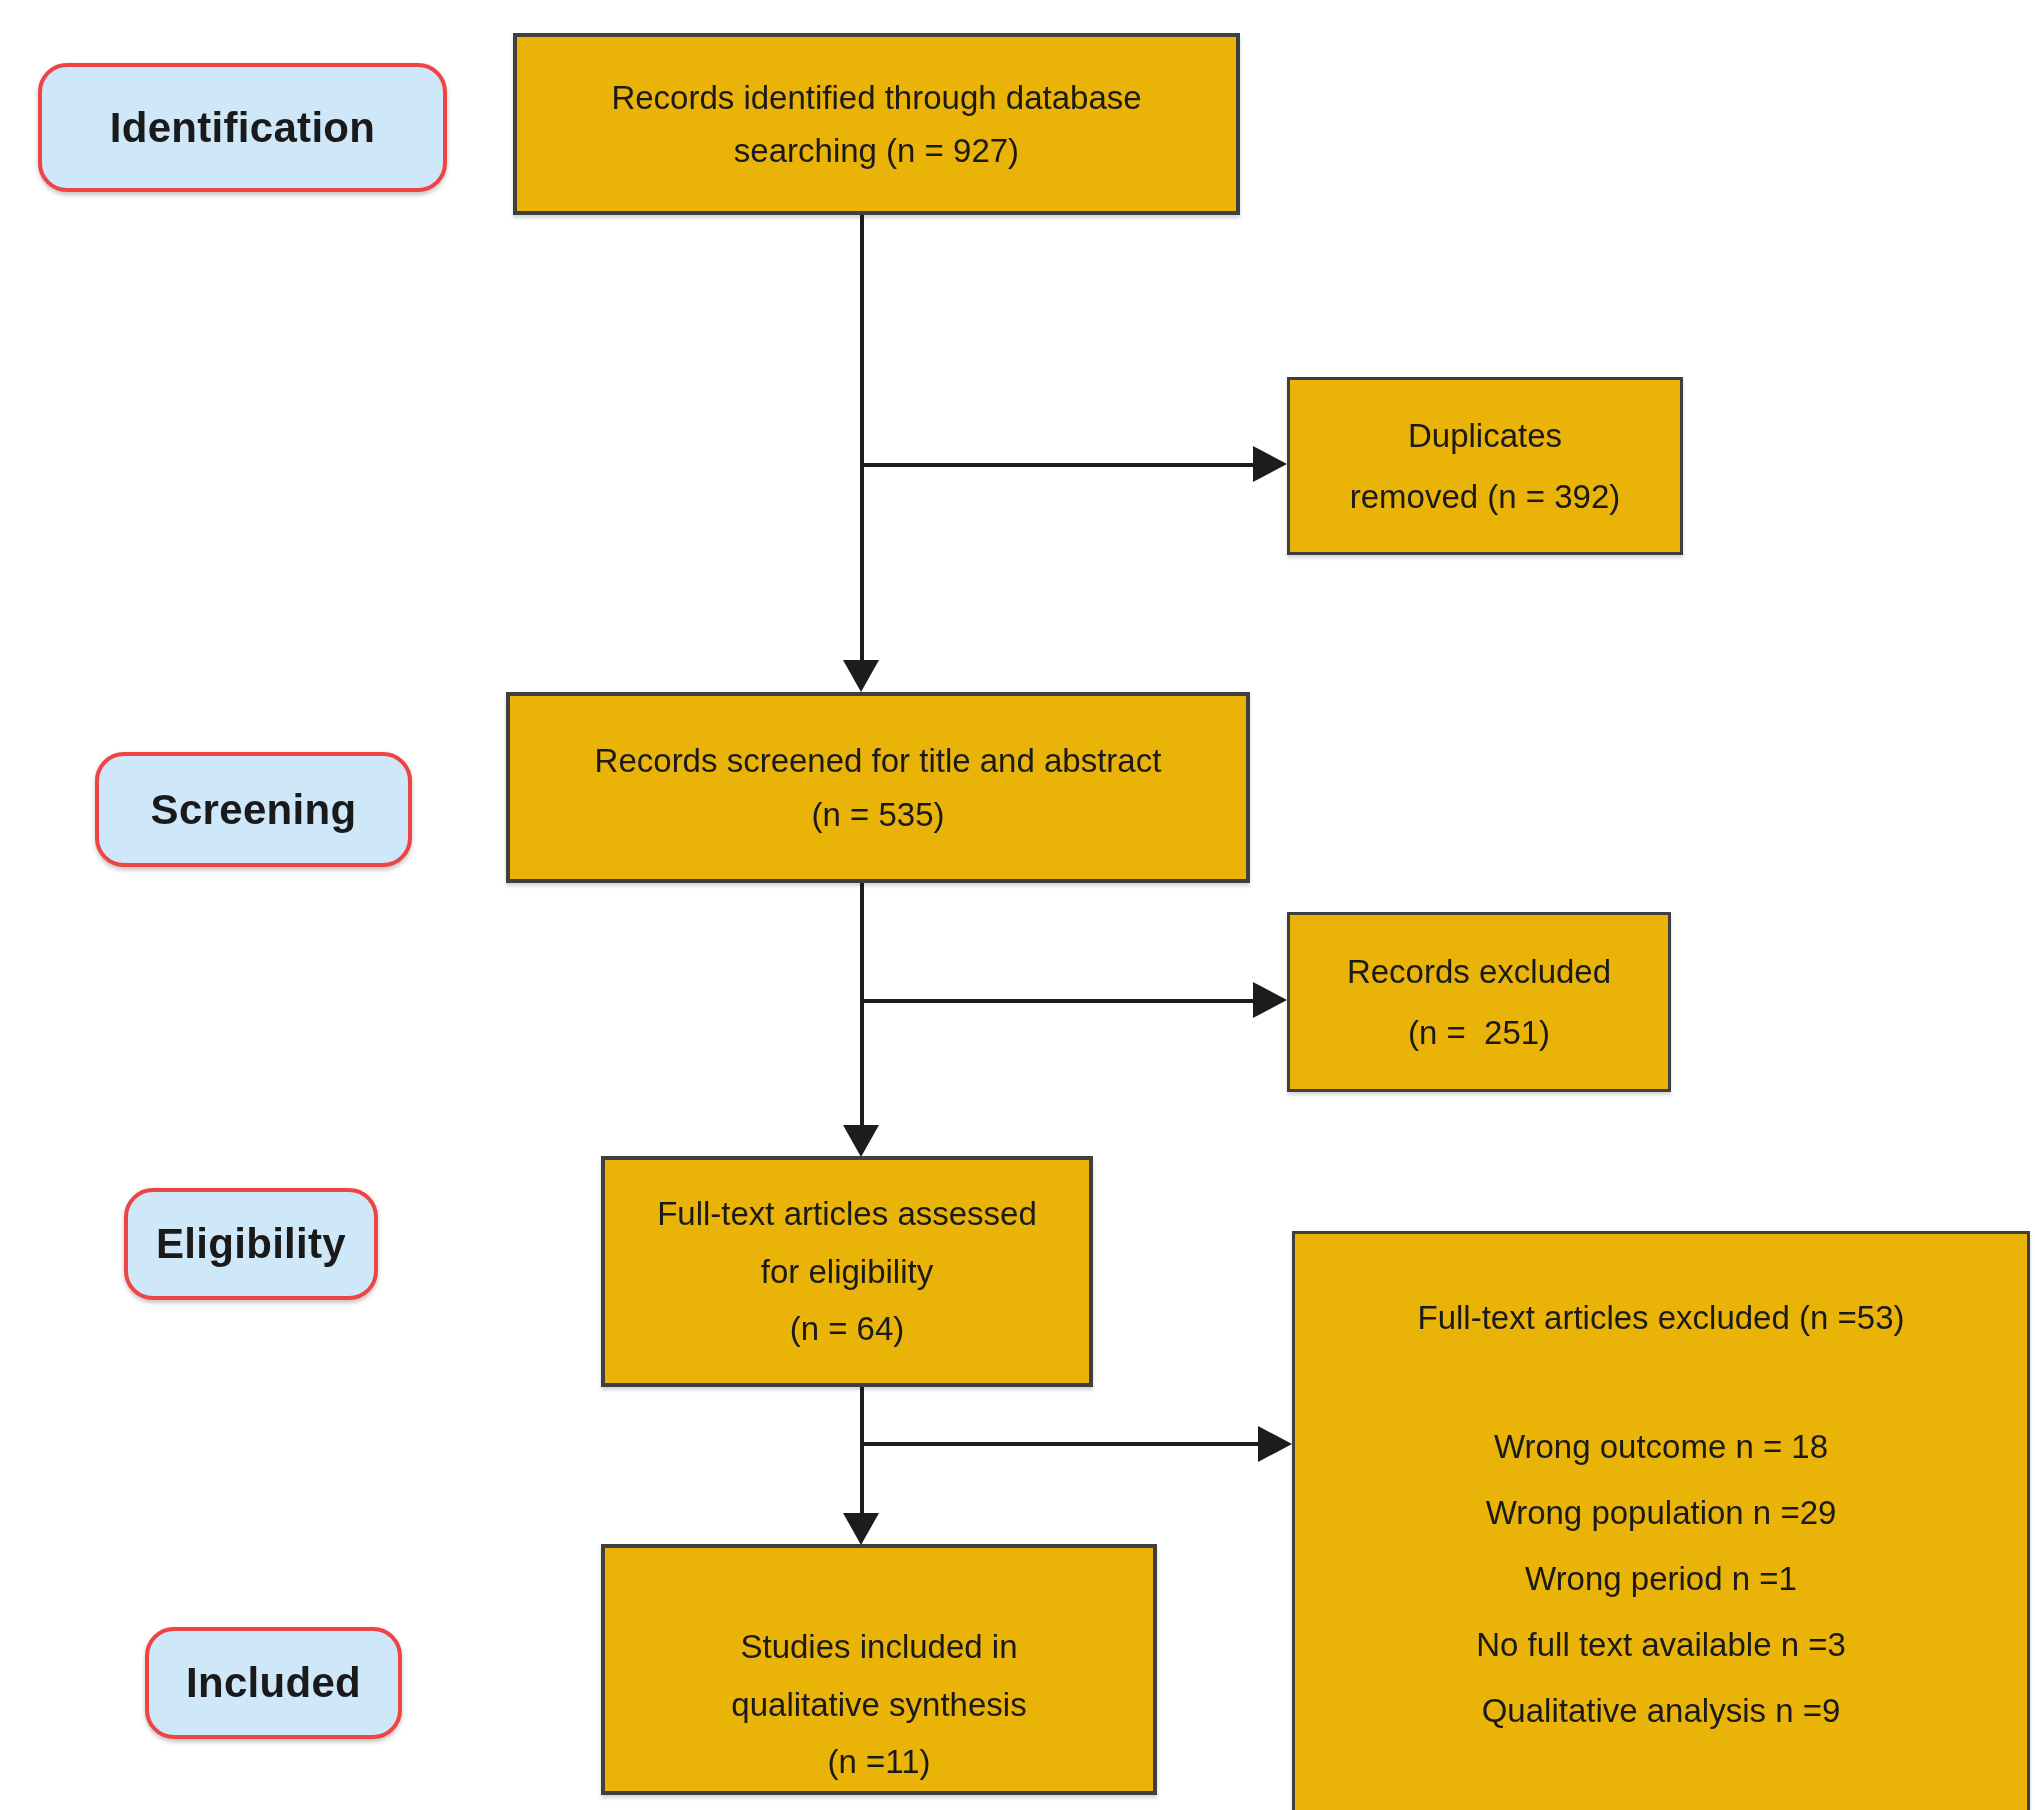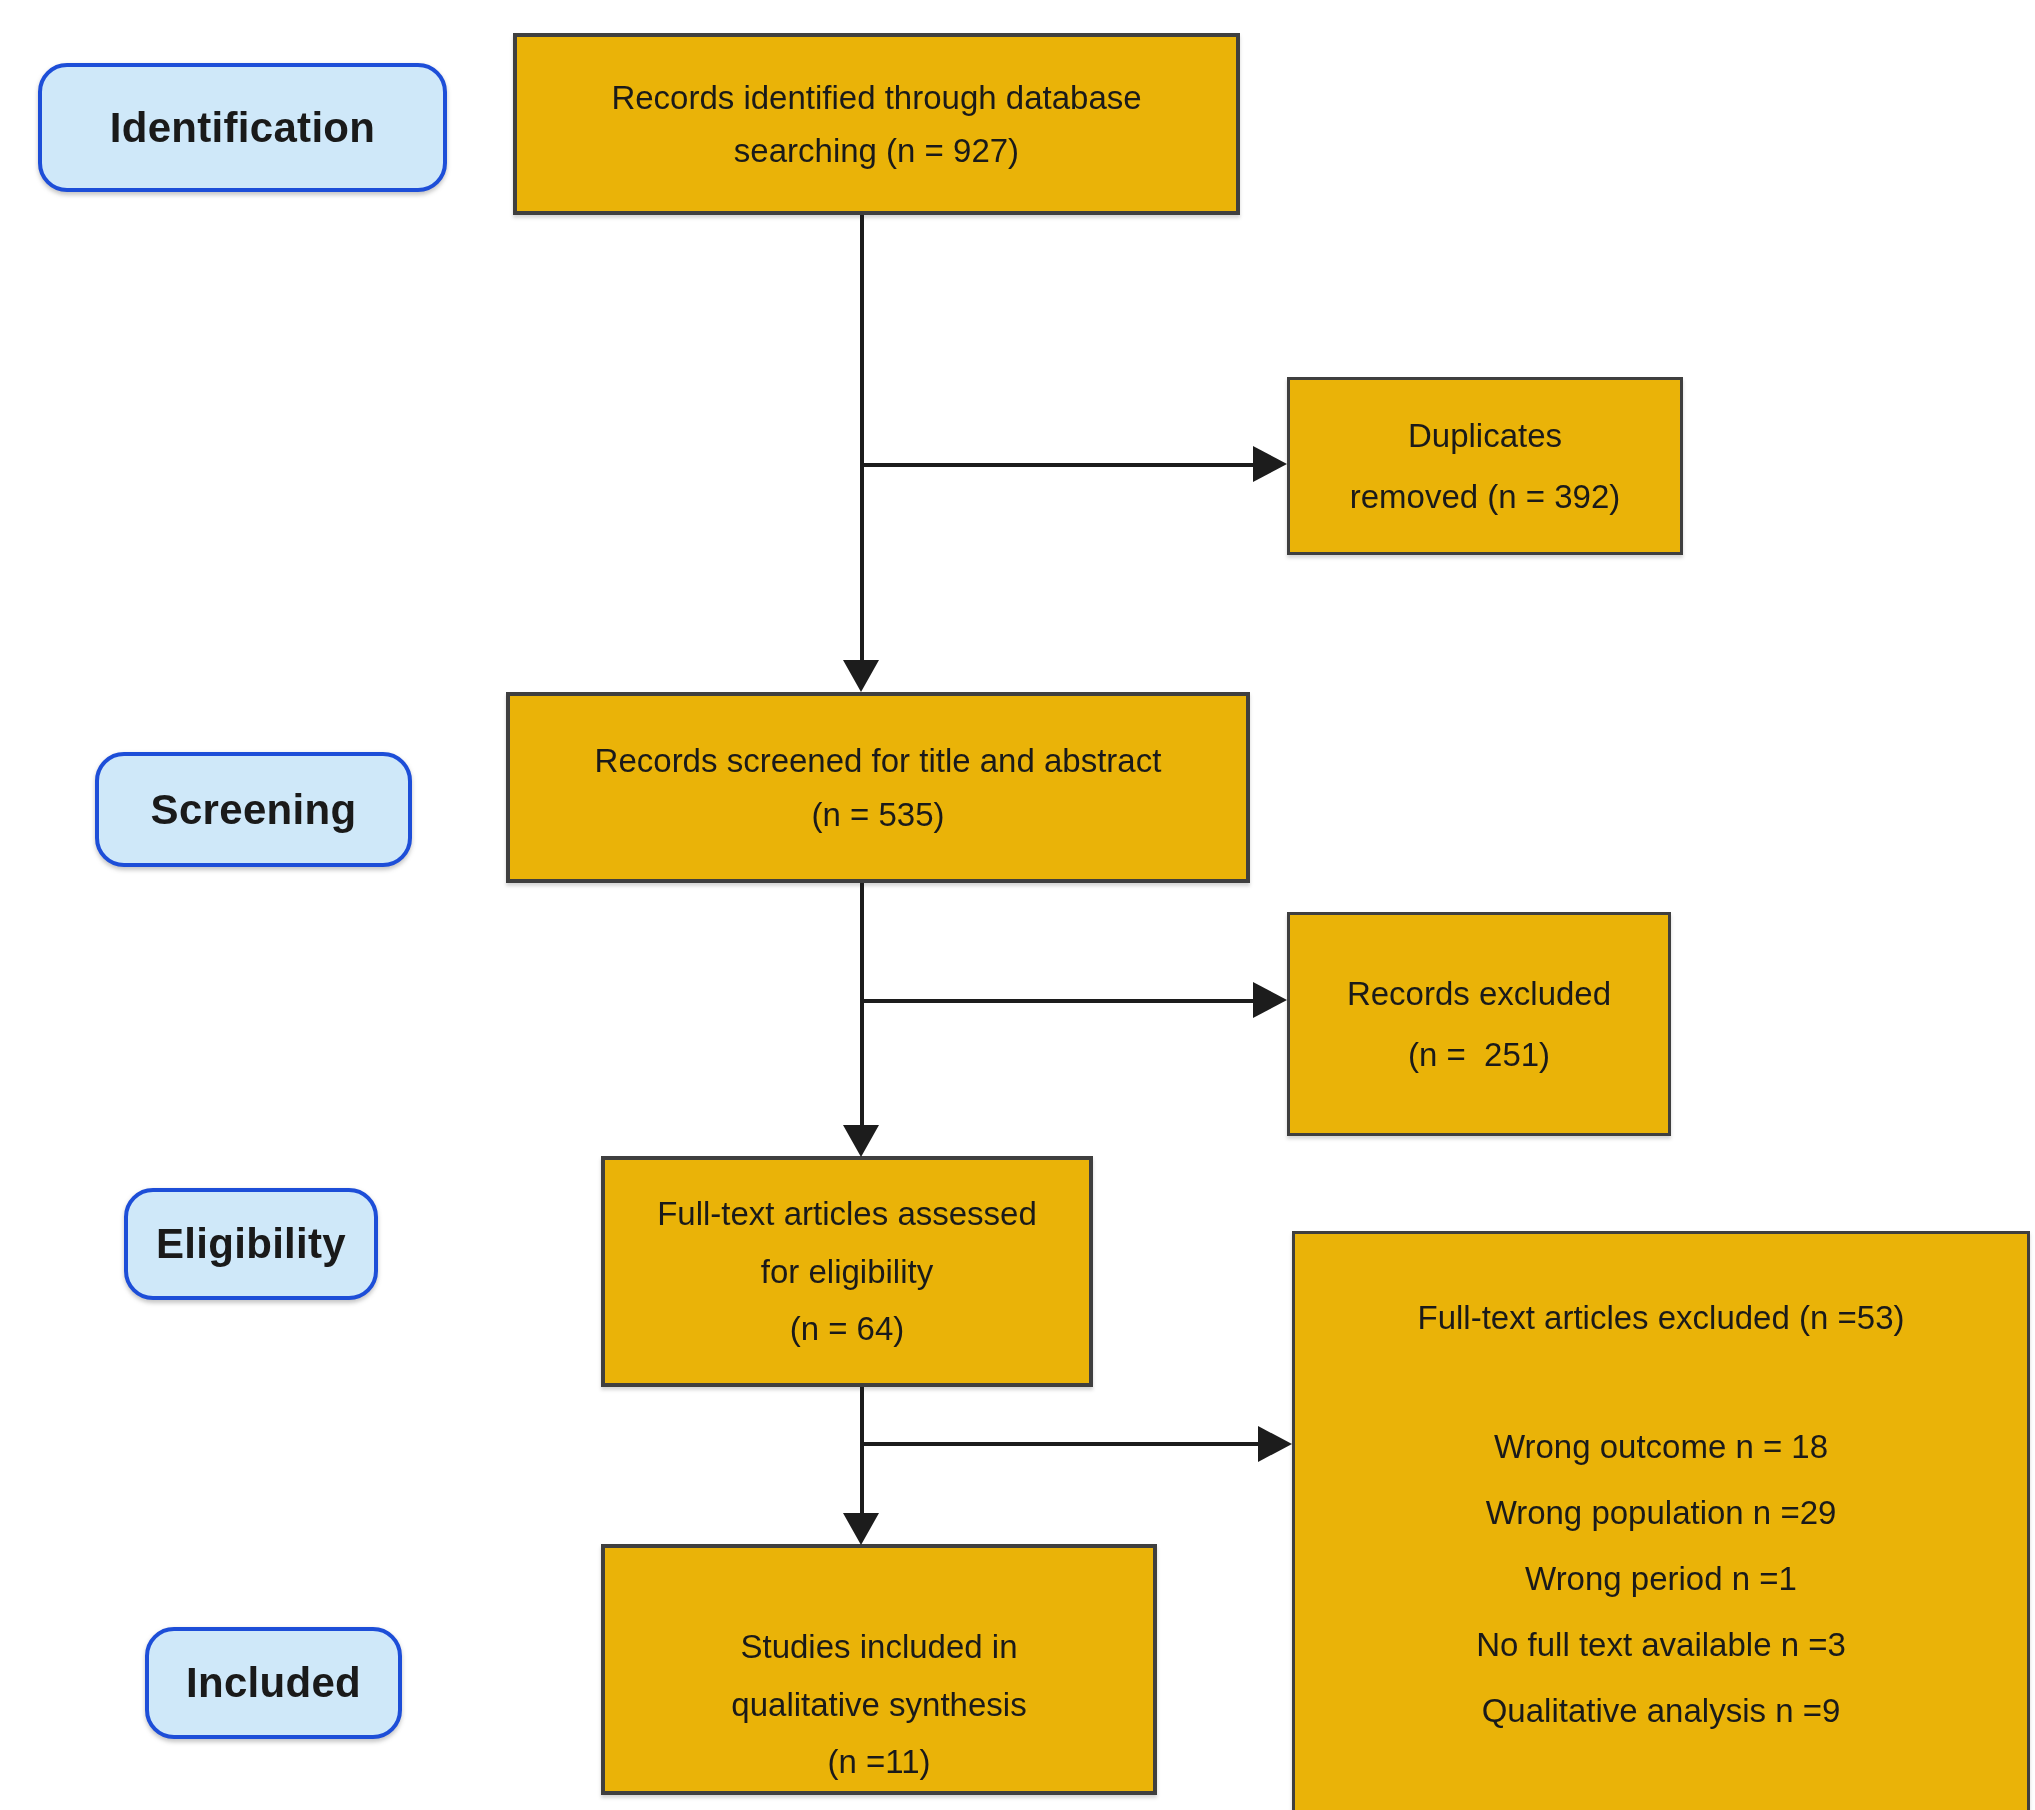--- a/index.html
+++ b/index.html
@@ -14,21 +14,21 @@
     background: #ffffff;
     font-family: "Liberation Sans", sans-serif;
     color: #1a1a1a;
     overflow: hidden;
   }
 
   
   .stage-label {
     position: absolute;
     background: #cfe8f9;
-    border: 4px solid #1d4ed8;
+    border: 4px solid #ef4444;
     border-radius: 29px;
     display: flex;
     align-items: center;
     justify-content: center;
     font-weight: bold;
     font-size: 42px;
     letter-spacing: 0.3px;
     box-shadow: 0 2.6px 4px rgba(90,90,90,0.35);
     box-sizing: border-box;
   }
@@ -126,21 +126,21 @@
     <span class="line">Studies included in</span>
     <span class="line">qualitative synthesis</span>
     <span class="line">(n =11)</span>
   </div>
 
   <div class="box tall" style="left:1287px; top:377px; width:396px; height:178px; border-width:3.3px;">
     <span class="line">Duplicates</span>
     <span class="line">removed (n = 392)</span>
   </div>
 
-  <div class="box tall" style="left:1287px; top:912px; width:384px; height:224px; border-width:3.3px;">
+  <div class="box tall" style="left:1287px; top:912px; width:384px; height:180px; border-width:3.3px;">
     <span class="line">Records excluded</span>
     <span class="line">(n =  251)</span>
   </div>
 
   <div class="box listing" style="left:1292px; top:1231px; width:738px; height:614px; border-width:3.3px;">
     <span class="line">Full-text articles excluded (n =53)</span>
     <span class="spacer"></span>
     <span class="line">Wrong outcome n = 18</span>
     <span class="line">Wrong population n =29</span>
     <span class="line">Wrong period n =1</span>

